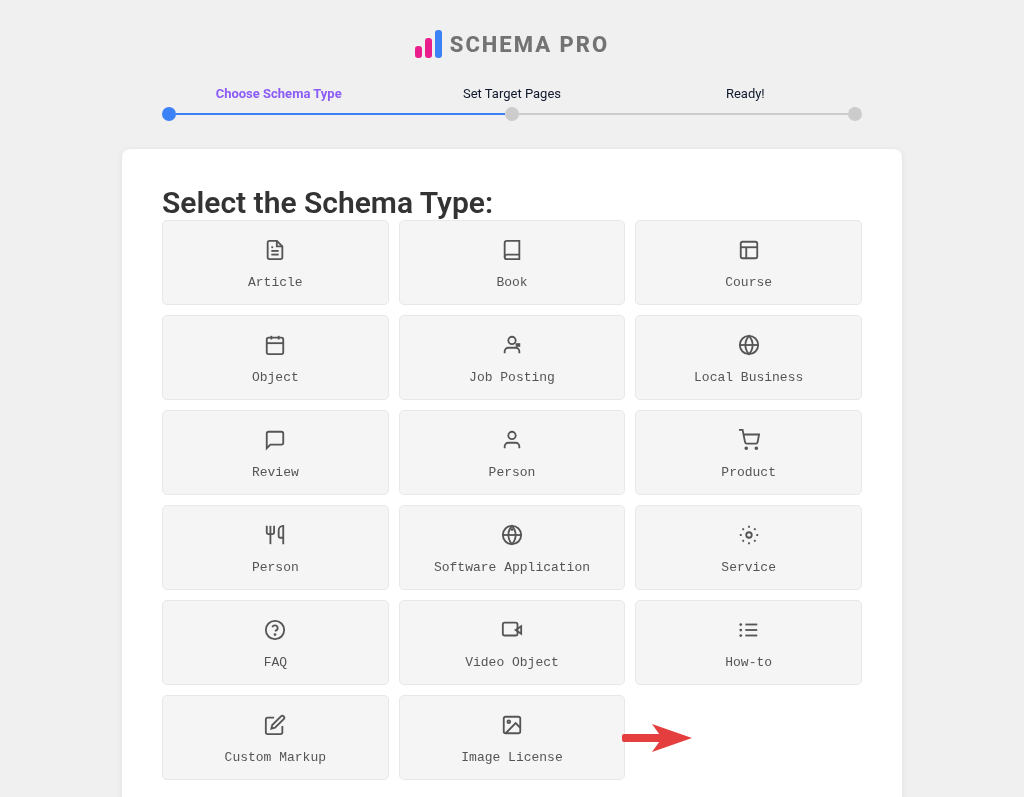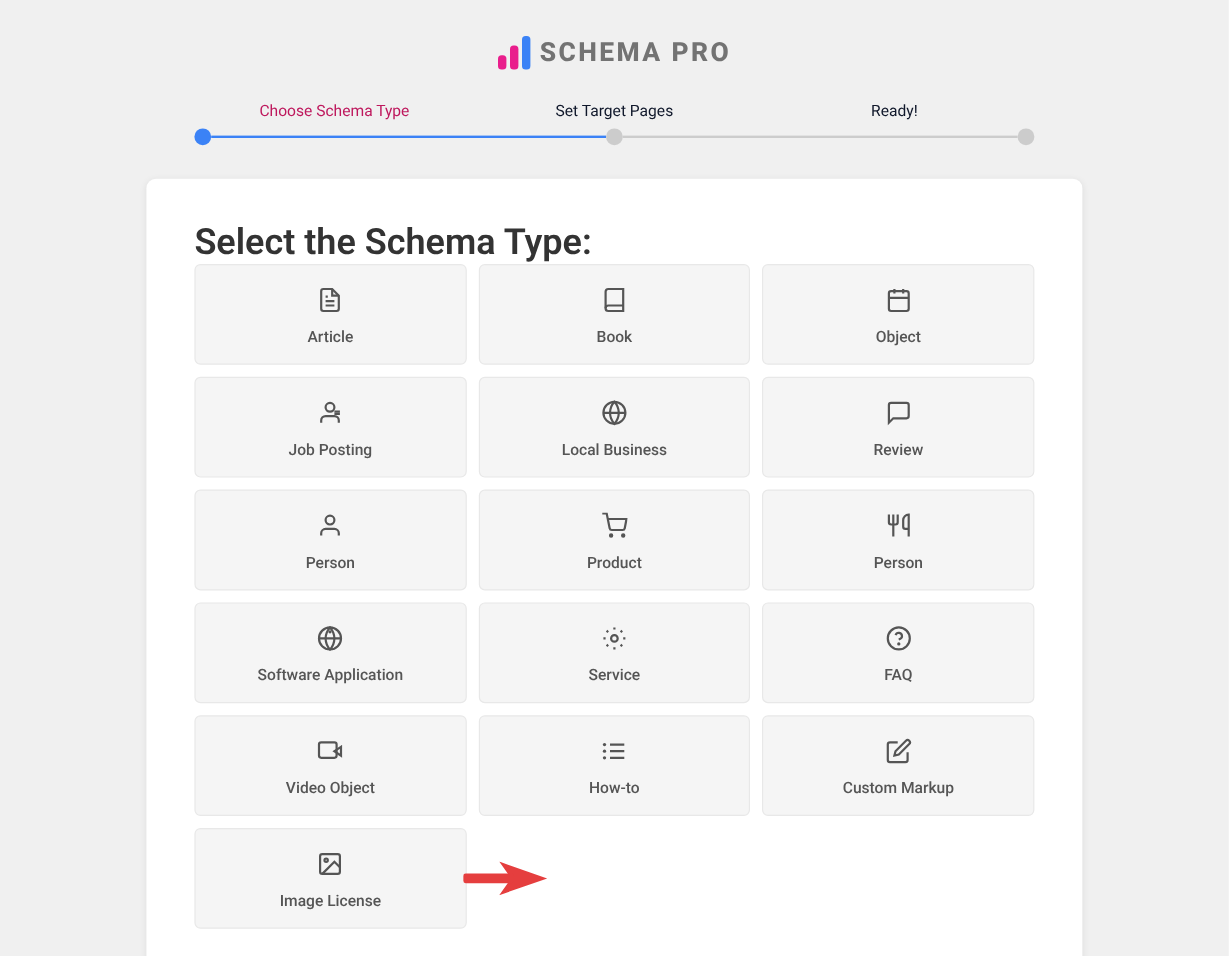--- a/index.html
+++ b/index.html
@@ -53,20 +53,21 @@
       font-weight: 600;
       color: #333;
     }
 
     
     .schema-grid {
       display: grid;
       grid-template-columns: repeat(3, 1fr);
       gap: 10px;
       margin-bottom: 24px;
+      font-family: Liberation Mono, monospace;
     }
     .schema-item {
       background: #f5f5f5;
       border: 1px solid #e8e8e8;
       border-radius: 5px;
       display: flex;
       flex-direction: column;
       align-items: center;
       justify-content: center;
       padding: 18px 10px 14px;
@@ -96,21 +97,21 @@
       display: flex;
       width: 100%;
       margin-bottom: 6px;
     }
     .steps-labels .slabel {
       flex: 1;
       text-align: center;
       font-size: 13px;
       color: #0f172a;
     }
-    .steps-labels .slabel.active { color: #be185d; font-weight: 400; }
+    .steps-labels .slabel.active { color: #8b5cf6; font-weight: 700; }
     .steps-track {
       display: flex;
       align-items: center;
       width: 100%;
     }
     .sdot {
       width: 14px;
       height: 14px;
       border-radius: 50%;
       flex-shrink: 0;
@@ -170,20 +171,30 @@
     </div>
     <div class="schema-item">
       <div class="schema-icon">
         <svg width="22" height="22" viewBox="0 0 24 24" fill="none" stroke="#555" stroke-width="2">
             <path d="M4 19.5A2.5 2.5 0 0 1 6.5 17H20"></path>
             <path d="M6.5 2H20v20H6.5A2.5 2.5 0 0 1 4 19.5v-15A2.5 2.5 0 0 1 6.5 2z"></path>
           </svg>
       </div>
       <div class="schema-label">Book</div>
     </div>
+    <div class="schema-item">
+      <div class="schema-icon">
+        <svg width="22" height="22" viewBox="0 0 24 24" fill="none" stroke="#555" stroke-width="2">
+            <rect x="3" y="3" width="18" height="18" rx="2"></rect>
+            <line x1="3" y1="9" x2="21" y2="9"></line>
+            <line x1="9" y1="21" x2="9" y2="9"></line>
+          </svg>
+      </div>
+      <div class="schema-label">Course</div>
+    </div>
 
     <div class="schema-item">
       <div class="schema-icon">
         <svg width="22" height="22" viewBox="0 0 24 24" fill="none" stroke="#555" stroke-width="2">
             <rect x="3" y="4" width="18" height="18" rx="2"></rect>
             <line x1="16" y1="2" x2="16" y2="6"></line>
             <line x1="8" y1="2" x2="8" y2="6"></line>
             <line x1="3" y1="10" x2="21" y2="10"></line>
             <path d="M8 14h.01M12 14h.01M16 14h.01M8 18h.01M12 18h.01"></path>
           </svg>

